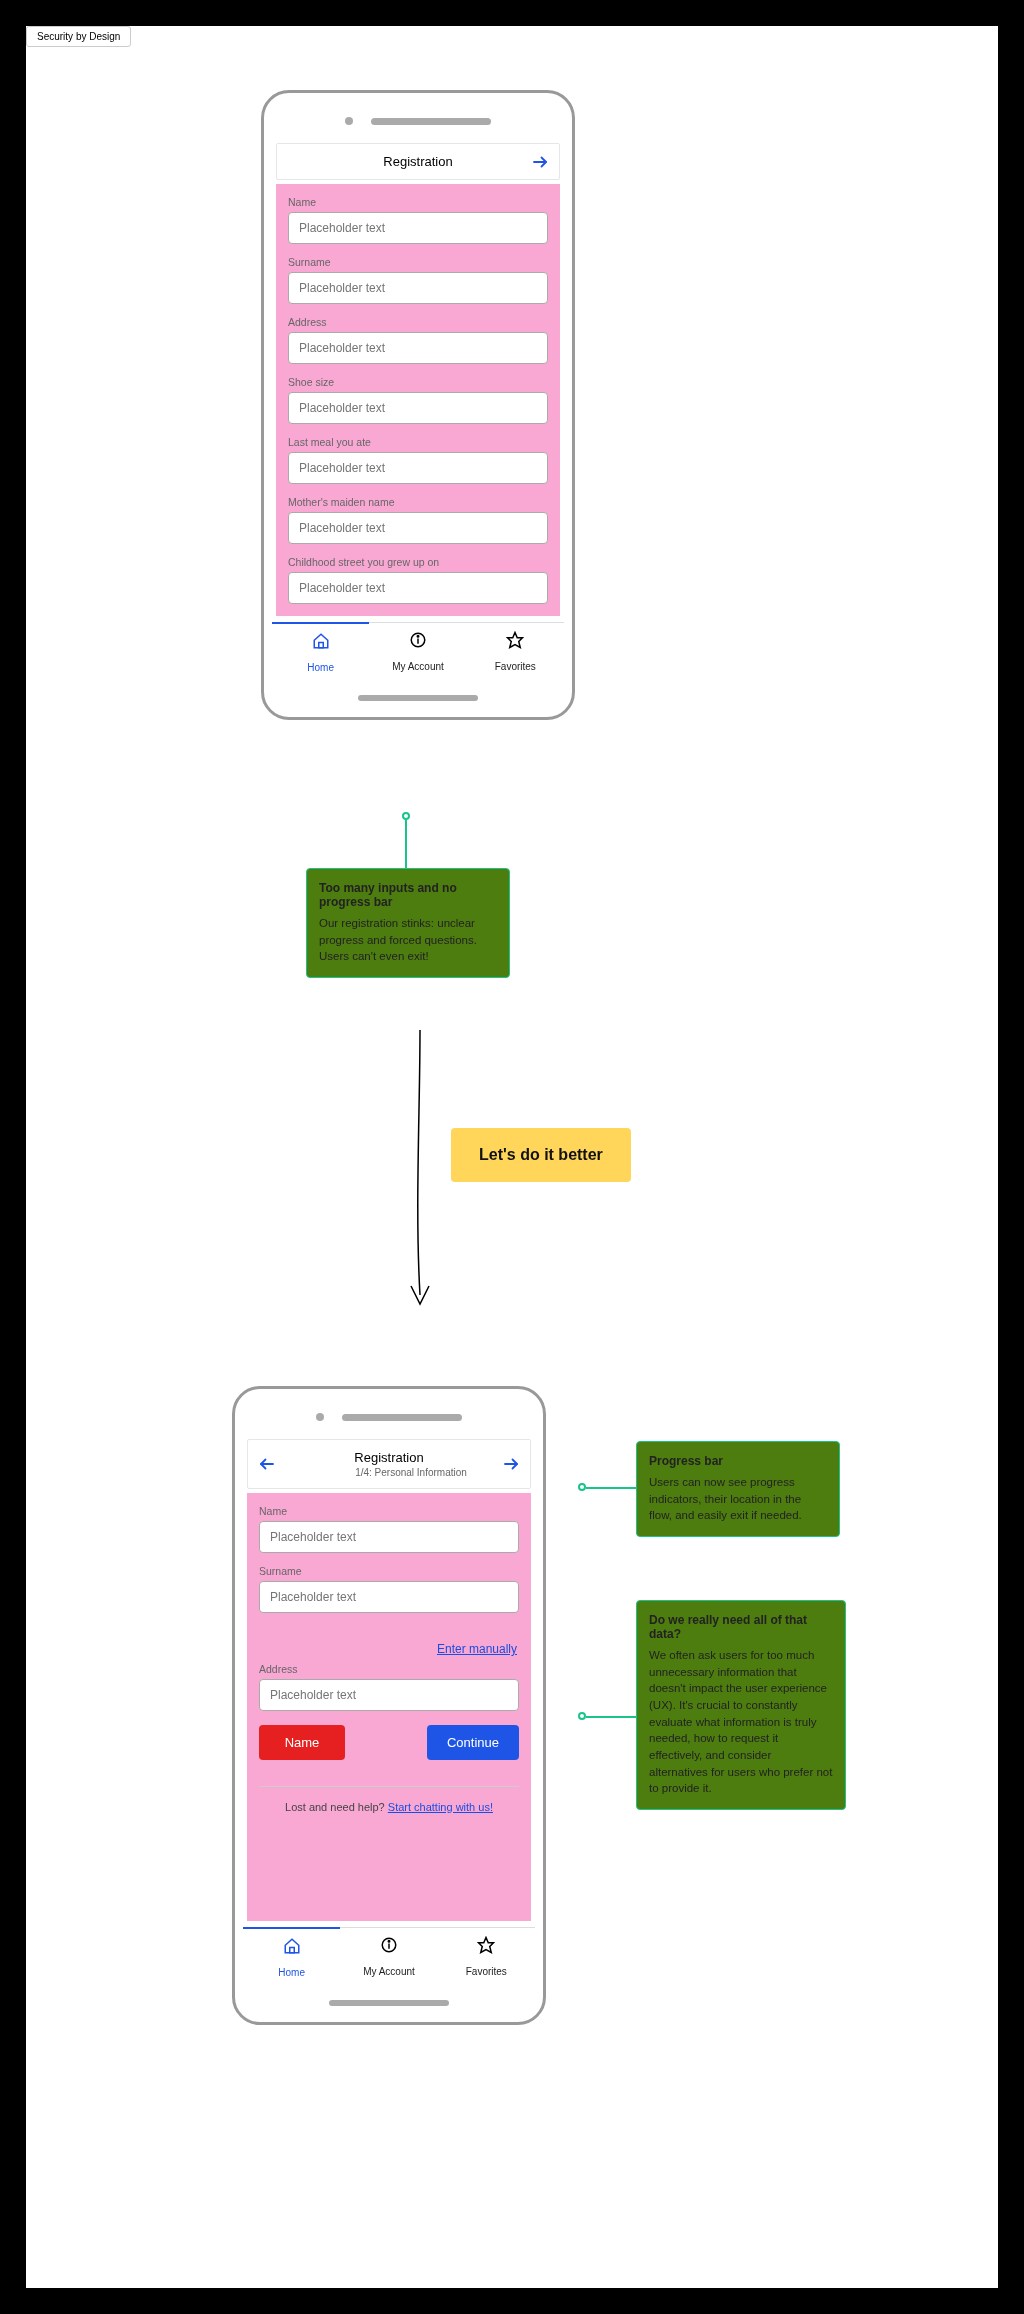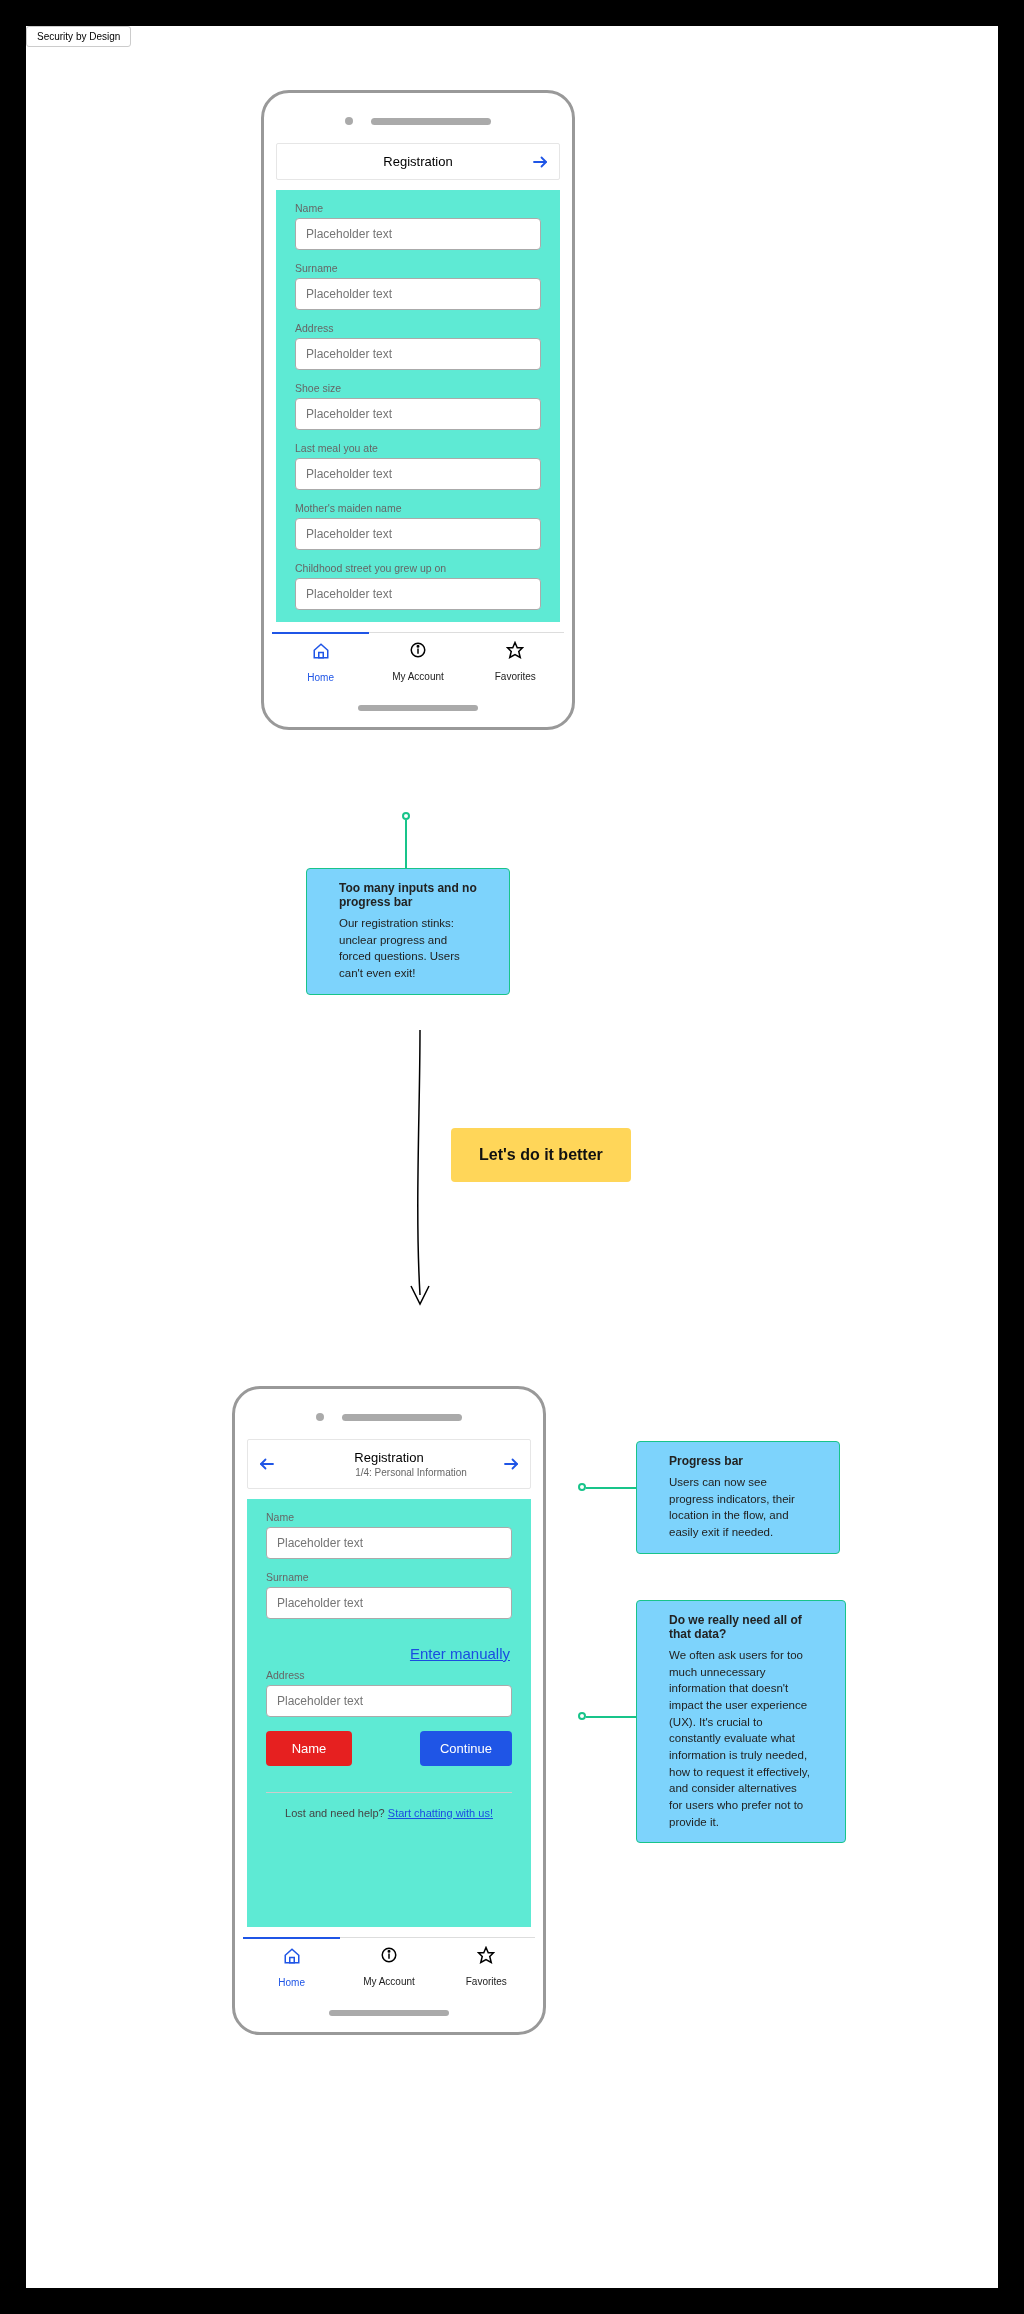--- a/index.html
+++ b/index.html
@@ -65,38 +65,38 @@
   }
   .titlebar .ttl { font-weight: 400; font-size: 13px; font-family: "Comic Sans MS", cursive, sans-serif; }
   .titlebar .sub { font-size: 10px; color: #666; font-family: "Comic Sans MS", cursive, sans-serif; margin-top: 2px; margin-left: 44px; }
   .titlebar .col { display: flex; flex-direction: column; align-items: center; }
   .arrbtn { position: absolute; top: 50%; transform: translateY(-50%); cursor: pointer; padding: 2px; }
   .arrbtn.right { right: 8px; }
   .arrbtn.left { left: 8px; }
   .arrbtn svg { display: block; }
 
   .formarea {
-    background: #5eead4;
-    padding: 12px 19px;
-    margin: 10px 4px;
+    background: #f9a8d4;
+    padding: 12px 12px;
+    margin: 4px 4px;
   }
   .field { margin-bottom: 12px; }
   .lbl { font-size: 10.5px; color: #666; margin-bottom: 4px; font-family: "Comic Sans MS", cursive, sans-serif; }
   .tb {
     width: 100%;
     border: 1px solid #aaa;
     border-radius: 4px;
     padding: 8px 10px;
     background: #fff;
     color: #555;
     font-size: 12px;
     font-family: "Comic Sans MS", cursive, sans-serif;
   }
   .link-right { text-align: right; margin: -4px 2px 6px 0; }
-  .link-right a { color: #1a4de0; font-size: 15px; font-family: "Comic Sans MS", cursive, sans-serif; }
+  .link-right a { color: #1a4de0; font-size: 12px; font-family: "Comic Sans MS", cursive, sans-serif; }
 
   .btnrow {
     display: flex;
     justify-content: space-between;
     gap: 12px;
     margin: 14px 0 6px 0;
   }
   .btn {
     border: none;
     border-radius: 4px;
@@ -137,24 +137,24 @@
     cursor: pointer;
     font-family: "Comic Sans MS", cursive, sans-serif;
   }
   .tabitem.active { color: #1f55e6; border-top: 2px solid #1f55e6; margin-top: -1px; }
   .tabitem svg { display: block; }
   .homebar { width: 120px; height: 6px; background: #aaa; border-radius: 3px; margin: 14px auto 6px; }
 
   .callout {
     position: absolute;
     width: 204px;
-    background: #7dd3fc;
+    background: #4d7c0f;
     border: 1.5px solid #18c48a;
     border-radius: 4px;
-    padding: 12px 32px;
+    padding: 12px 12px;
     font-size: 11.5px;
     color: #222;
     z-index: 3;
   }
   .callout .ct { font-weight: 700; margin-bottom: 6px; font-size: 12px; }
   .callout .cb { line-height: 1.45; }
   .yellow {
     position: absolute;
     background: #ffd659;
     border-radius: 4px;

